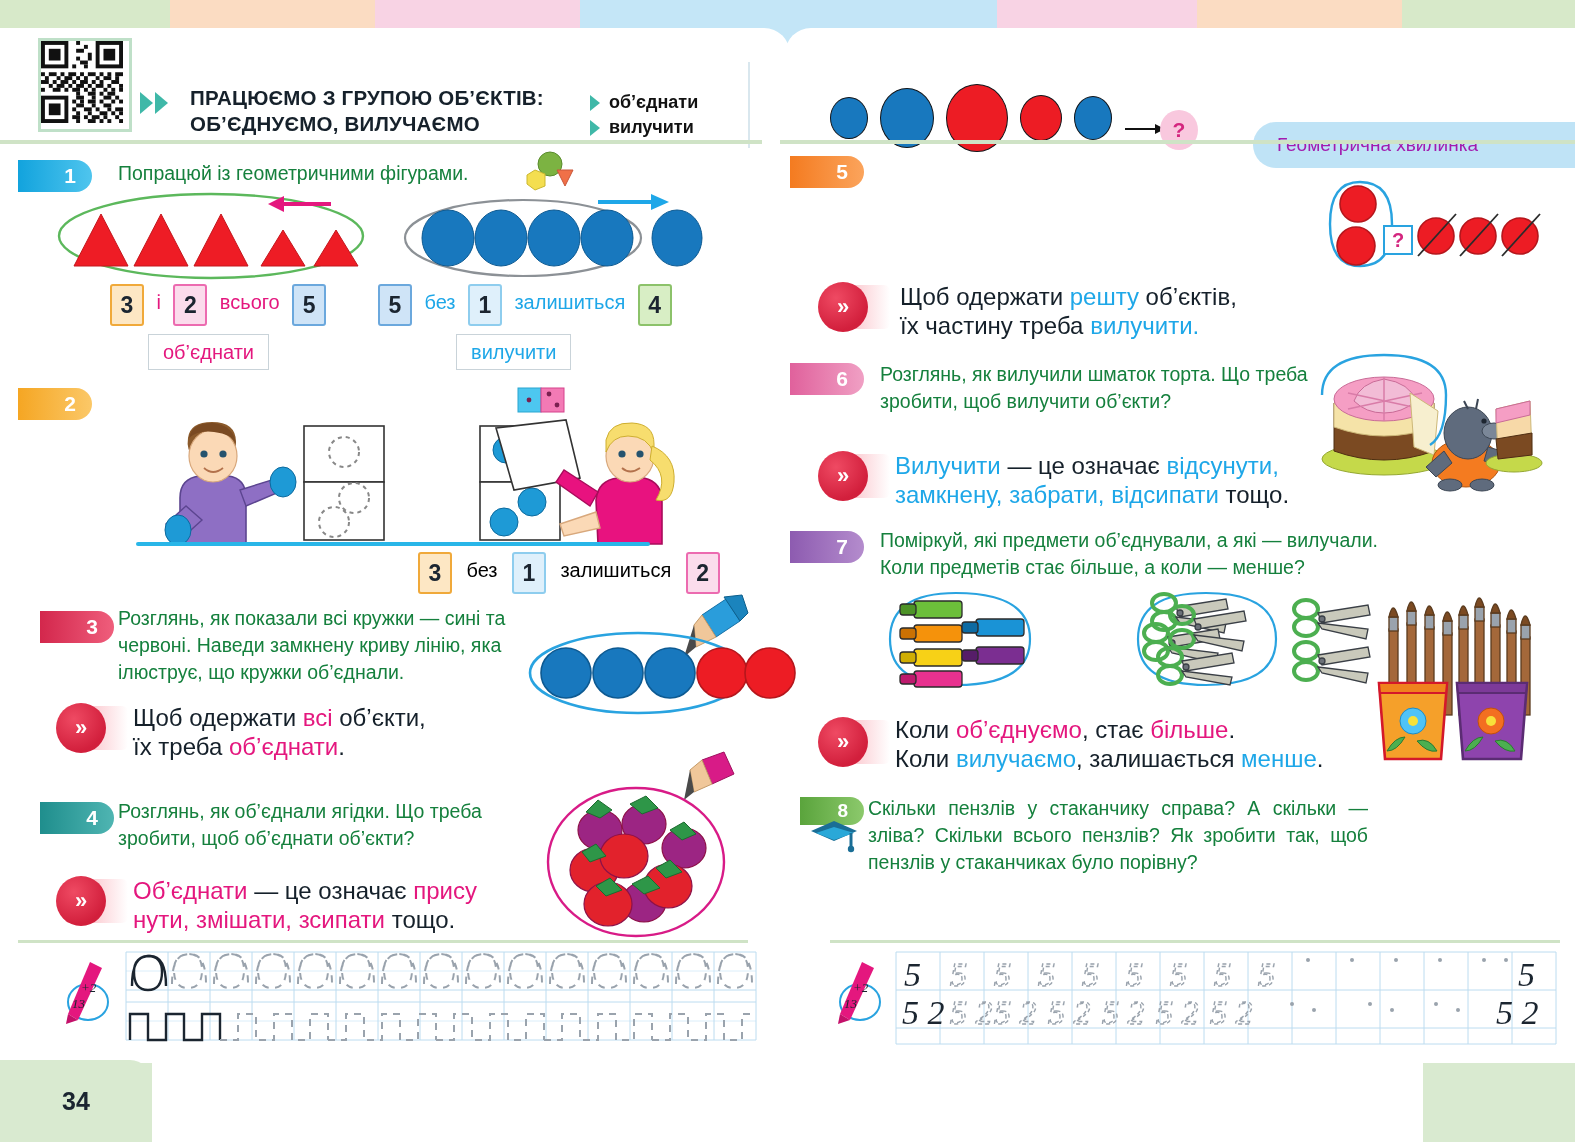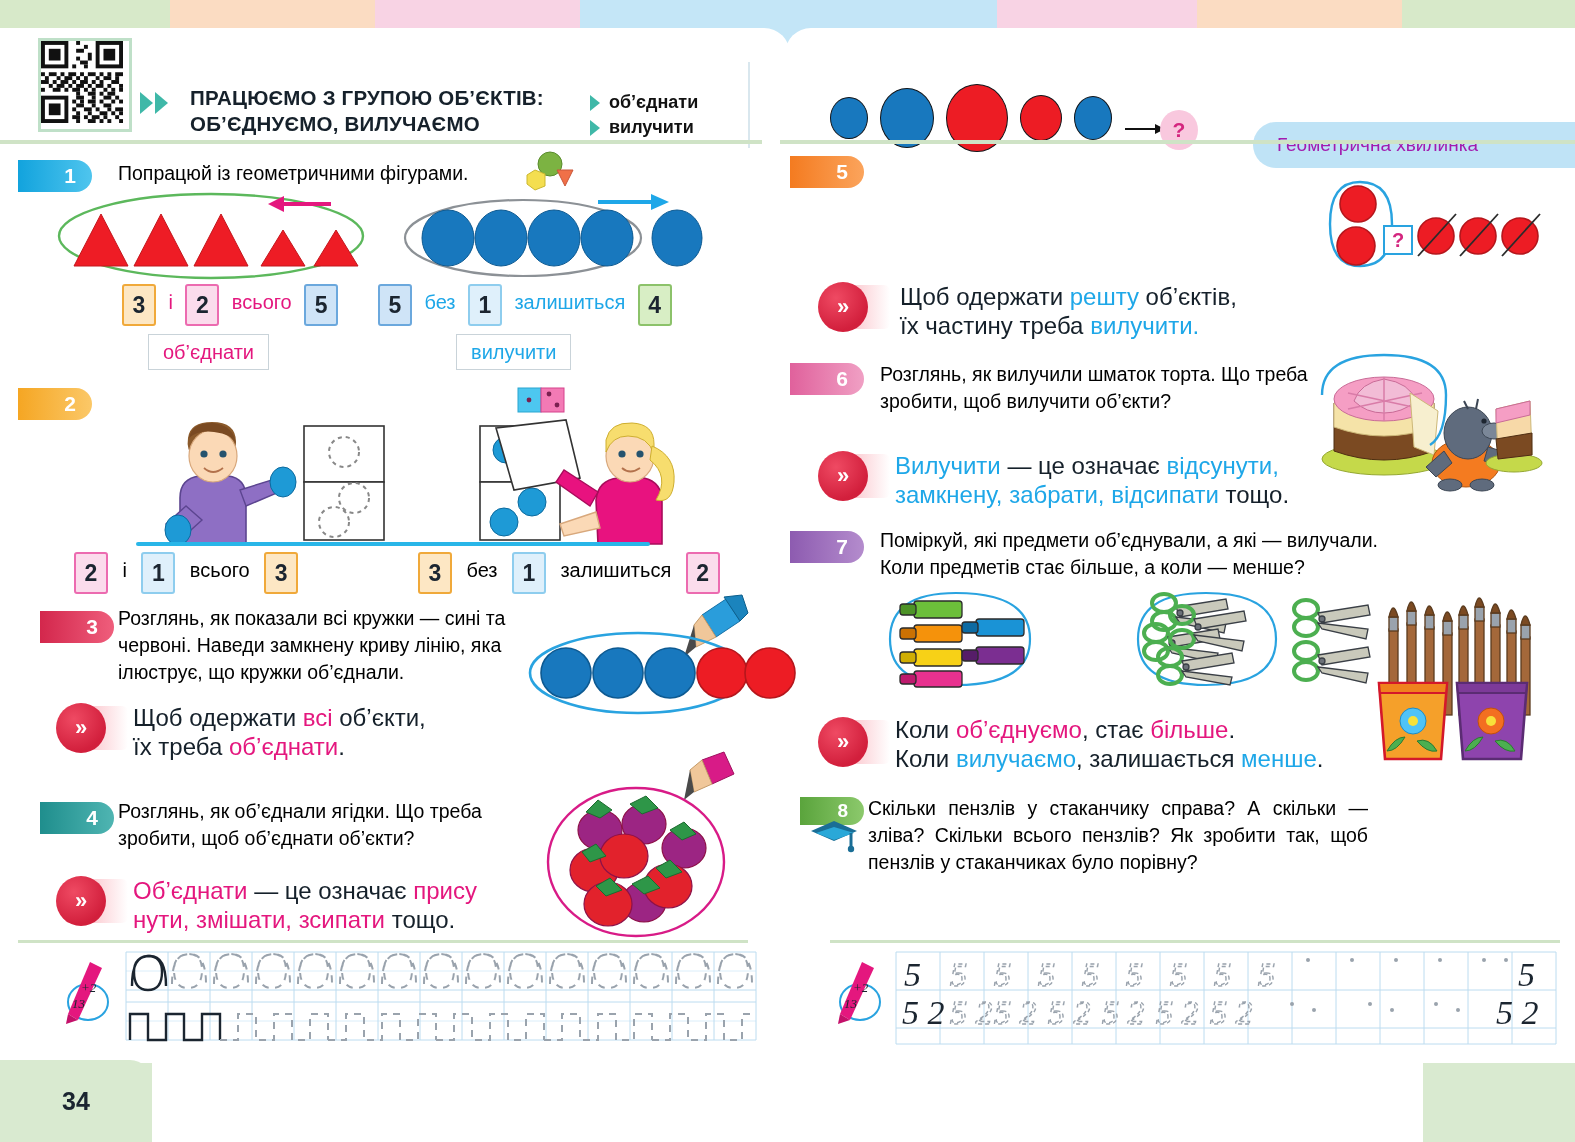--- a/index.html
+++ b/index.html
@@ -52,21 +52,21 @@
   .col{position:absolute;top:150px;width:745px;}
   .col-l{left:18px;}
   .col-r{left:790px;}
 
   
   .badge{
     position:absolute;width:74px;height:32px;border-radius:0 16px 16px 0;
     color:#fff;font-weight:bold;font-size:21px;
     display:flex;align-items:center;justify-content:flex-end;padding-right:16px;box-sizing:border-box;
   }
-  .task-text{font-size:19.5px;line-height:27px;color:#000000;}
+  .task-text{font-size:19.5px;line-height:27px;color:#15803d;}
   .pink{color:#e4177e;}
   .blue{color:#1ea7e8;}
 
   
   .abullet{position:absolute;width:50px;height:50px;}
   .abullet .glow{position:absolute;left:8px;top:3px;width:64px;height:44px;
     background:linear-gradient(90deg,rgba(244,90,110,.55),rgba(244,90,110,0));border-radius:6px;}
   .abullet .circ{position:absolute;left:0;top:0;width:50px;height:50px;border-radius:50%;
     background:radial-gradient(circle at 36% 32%,#ef4a63,#d21f3c 70%);
     display:flex;align-items:center;justify-content:center;color:#fff;font-size:22px;font-weight:bold;}
@@ -296,21 +296,21 @@
         <ellipse cx="98" cy="48" rx="26" ry="28" fill="#1878be" stroke="#0d5a92"></ellipse>
         <ellipse cx="151" cy="48" rx="26" ry="28" fill="#1878be" stroke="#0d5a92"></ellipse>
         <ellipse cx="204" cy="48" rx="26" ry="28" fill="#1878be" stroke="#0d5a92"></ellipse>
         <ellipse cx="274" cy="48" rx="25" ry="28" fill="#1878be" stroke="#0d5a92"></ellipse>
         <g>
           <line x1="195" y1="12" x2="248" y2="12" stroke="#1ea7e8" stroke-width="4"></line>
           <polygon points="248,4 266,12 248,20" fill="#1ea7e8"></polygon>
         </g>
       </svg>
 
-      <div style="position:absolute;left:104px;top:134px">
+      <div style="position:absolute;left:92px;top:134px">
         <span class="chip c-orange">3</span>
         <span class="pink" style="font-size:20px;margin:0 8px">і</span>
         <span class="chip c-pink">2</span>
         <span class="pink" style="font-size:20px;margin:0 8px">всього</span>
         <span class="chip c-blue">5</span>
       </div>
       <div class="wordbox pink" style="position:absolute;left:130px;top:184px">об’єднати</div>
 
       <div style="position:absolute;left:360px;top:134px">
         <span class="chip c-blue">5</span>
@@ -373,27 +373,20 @@
           <path d="M524 26 Q548 36 546 62 Q544 84 528 80 Q542 56 522 40Z" fill="#f7dd6e" stroke="#ceae2f"></path>
           <circle cx="494" cy="34" r="3.6" fill="#25536e"></circle>
             <circle cx="512" cy="34" r="3.6" fill="#25536e"></circle>
           <path d="M494 48 Q502 55 512 48" fill="none" stroke="#b3724c" stroke-width="1.8"></path>
           <path d="M470 72 L436 50 L428 62 L462 86 Z" fill="#e8127f" stroke="#a80c5b" stroke-width="1.4"></path>
           <path d="M468 92 L432 104 L436 116 L472 108 Z" fill="#fbd9b6" stroke="#d8a87c" stroke-width="1.4"></path>
         </g>
         <line x1="10" y1="124" x2="520" y2="124" stroke="#29b6e8" stroke-width="4" stroke-linecap="round"></line>
       </svg>
 
-      <div style="position:absolute;left:56px;top:172px">
-        <span class="chip c-pink">2</span>
-        <span style="font-size:20px;margin:0 10px">і</span>
-        <span class="chip c-lblue">1</span>
-        <span style="font-size:20px;margin:0 10px">всього</span>
-        <span class="chip c-orange">3</span>
-      </div>
       <div style="position:absolute;left:400px;top:172px">
         <span class="chip c-orange">3</span>
         <span style="font-size:20px;margin:0 10px">без</span>
         <span class="chip c-lblue">1</span>
         <span style="font-size:20px;margin:0 10px">залишиться</span>
         <span class="chip c-pink">2</span>
       </div>
     </div>
 
     <div style="position:relative;height:175px">

